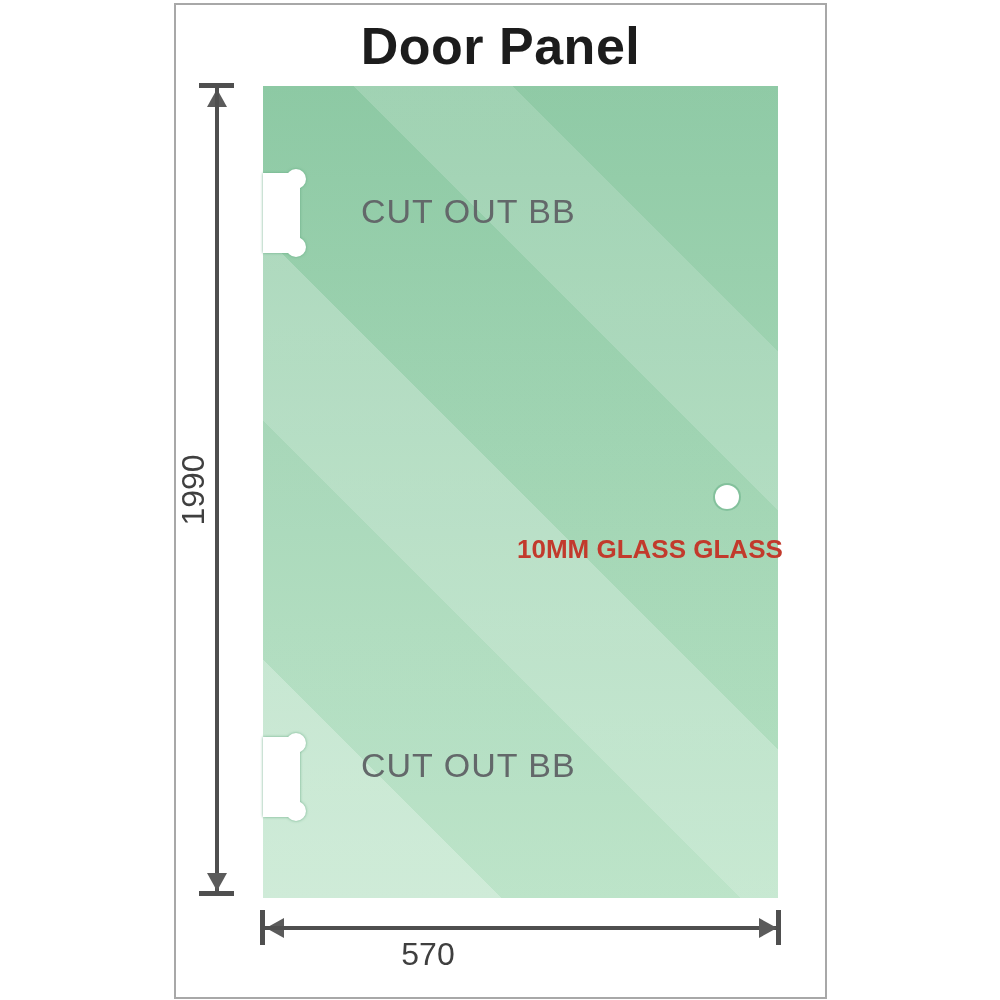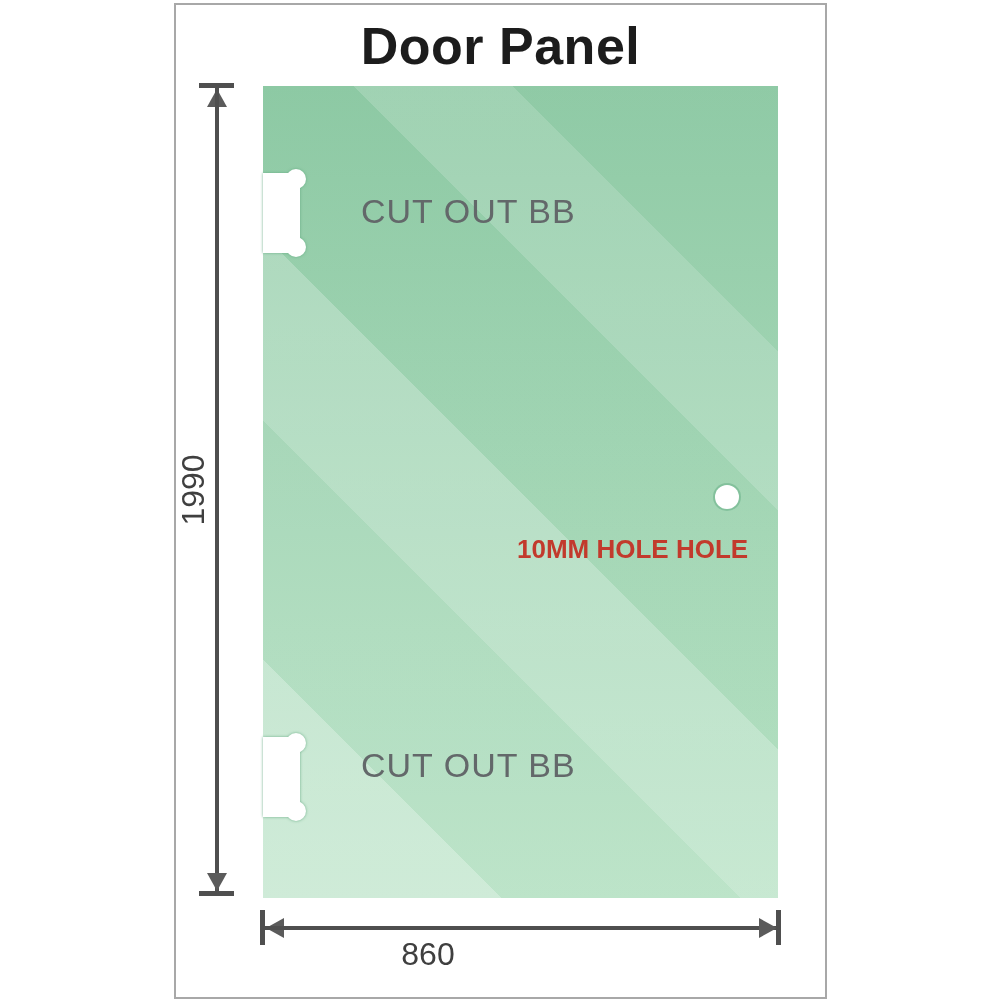--- a/index.html
+++ b/index.html
@@ -93,33 +93,33 @@
   <div class="cutout cutout-bottom">
     <div class="c-rect"></div>
     <div class="c-circ t"></div>
     <div class="c-circ b"></div>
   </div>
 
   <div class="hole"></div>
 
   <div class="cutout-label top">CUT OUT BB</div>
   <div class="cutout-label bottom">CUT OUT BB</div>
-  <div class="hole-label">10MM HOLE HOLE</div>
+  <div class="hole-label">10MM GLASS GLASS</div>
 
   <div>
     <div class="dim v-tick-top"></div>
     <div class="arrow arrow-up"></div>
     <div class="dim v-line"></div>
     <div class="arrow arrow-down"></div>
     <div class="dim v-tick-bottom"></div>
     <div class="v-dim-label">1990</div>
   </div>
 
   <div>
     <div class="dim h-tick-left"></div>
     <div class="arrow arrow-left"></div>
     <div class="dim h-line"></div>
     <div class="arrow arrow-right"></div>
     <div class="dim h-tick-right"></div>
-    <div class="h-dim-label">860</div>
+    <div class="h-dim-label">570</div>
   </div>
 
 </div>
 
 </body></html>

